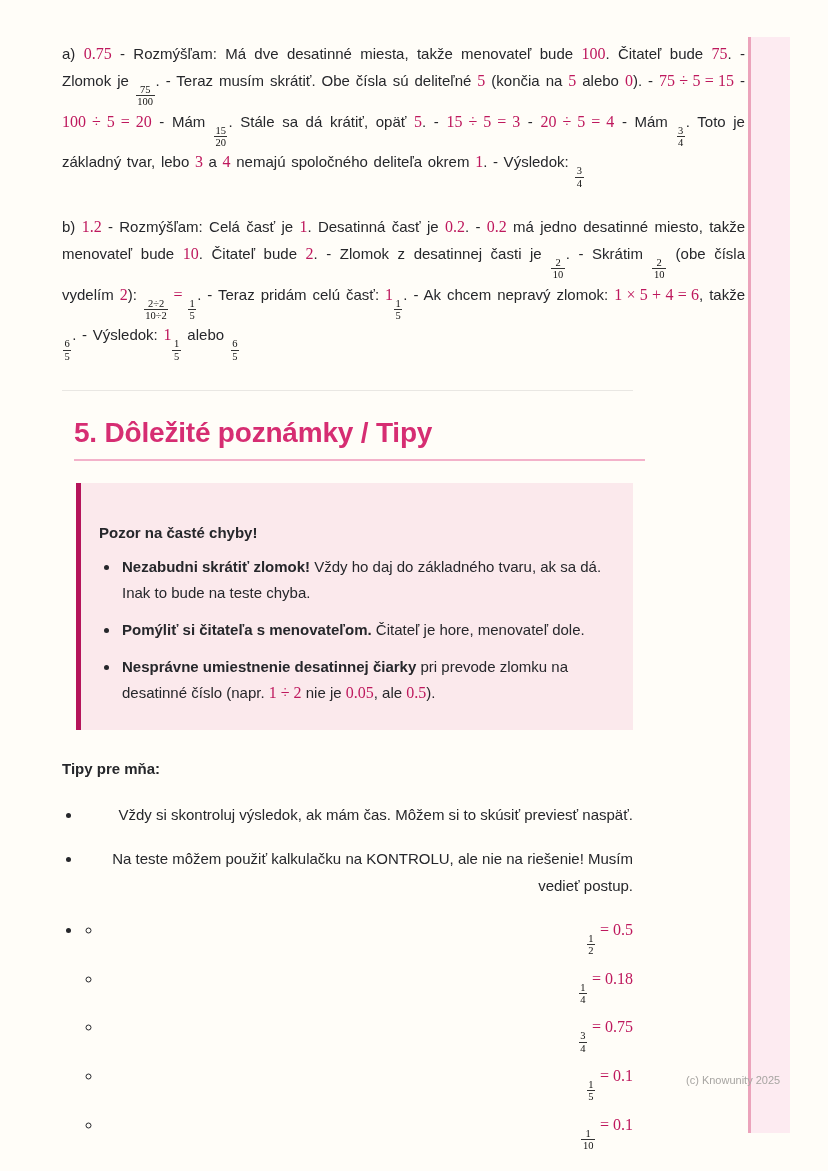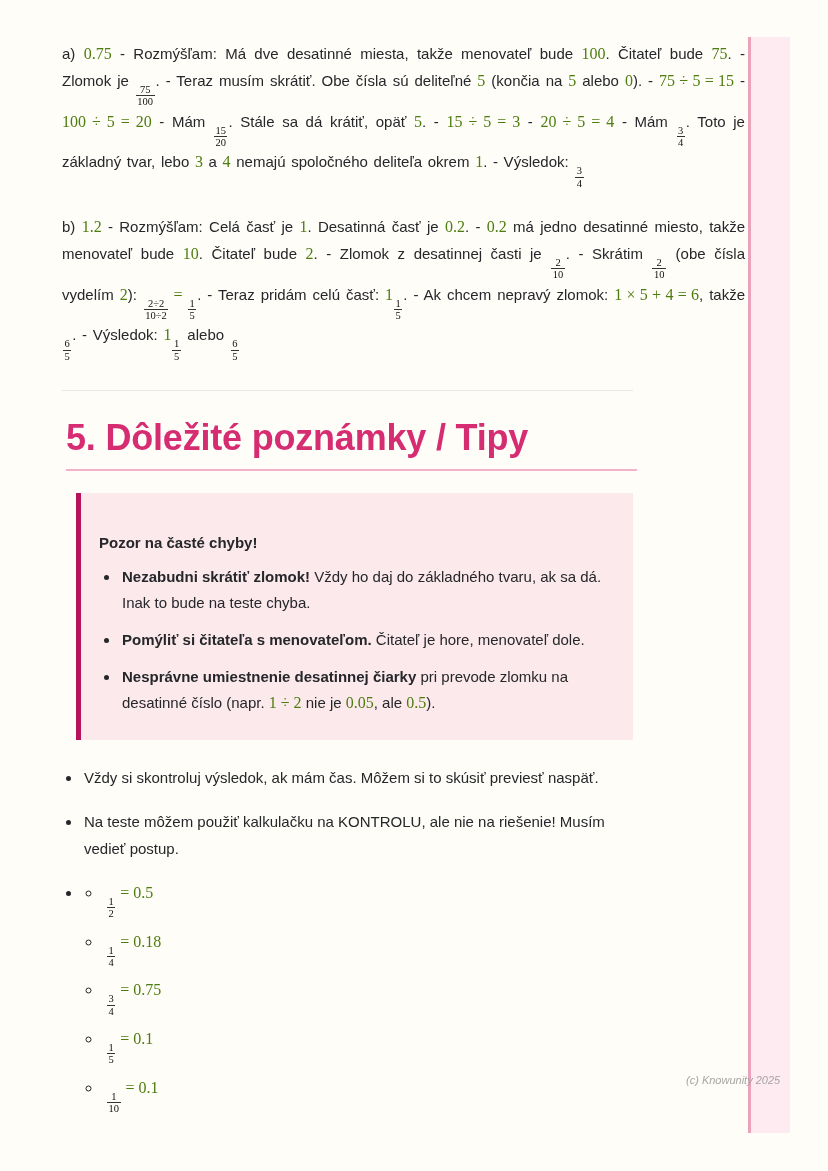--- a/index.html
+++ b/index.html
@@ -16,64 +16,64 @@
     width:683px;
     font-size:15px;line-height:27px;
     text-align:justify;
     word-spacing:1.5px;
     margin:0 0 24px;
   }
   .seg-t{}
   .seg-b{font-weight:700;}
   .math{
     font-family:"Liberation Serif","DejaVu Serif",serif;
-    font-size:16px;color:#4d7c0f;
+    font-size:16px;color:#be185d;
     word-spacing:normal;
   }
   .mfrac{
     display:inline-flex;flex-direction:column;align-items:center;
     vertical-align:-7px;line-height:1.08;
     font-family:"Liberation Serif","DejaVu Serif",serif;
     font-size:10.5px;color:#111;margin:0 1px;word-spacing:normal;
   }
   .mfrac .n{padding:0 1.5px;}
   .mfrac .d{border-top:1px solid #333;padding:0 1.5px;}
   .divider{border:none;border-top:1px solid #e9e7e3;width:571px;margin:28px 0 0;}
   .heading{
-    font-size:36px;font-weight:700;letter-spacing:-0.2px;
+    font-size:28px;font-weight:700;letter-spacing:-0.2px;
     color:var(--accent,#d62d72);
     width:571px;box-sizing:border-box;
-    margin:26px 4px 0;padding:0 0 10px;
+    margin:26px 12px 0;padding:0 0 10px;
     border-bottom:2px solid var(--accent-underline,#f3b2ca);
   }
   .callout{
     width:557px;box-sizing:border-box;
     margin:22px 0 0 14px;
     background:var(--callout-bg,#fbe9ec);
     border-left:5px solid var(--callout-border,#b5145a);
     padding:40px 26px 24px 18px;
   }
   .callout-title{font-weight:700;font-size:15px;line-height:20px;margin:0 0 4px;}
   .callout-list{margin:0;padding-left:21px;}
   .callout-list li{font-size:15px;line-height:26px;margin-top:11px;padding-left:2px;}
   .tips-title{font-weight:700;font-size:15px;margin:30px 0 0;}
   .tips-list{width:571px;box-sizing:border-box;margin:24px 0 0;padding-left:20px;}
-  .tips-list > li{font-size:15px;line-height:27px;margin-bottom:17px;padding-left:2px;}
+  .tips-list > li{font-size:15px;line-height:27px;margin-bottom:17px;padding-left:2px;text-align:right;}
   .conv-list{list-style:circle;margin:7px 0 0;padding-left:18px;}
   .conv-list li{margin-bottom:9px;line-height:25px;padding-left:4px;}
   .strip{
     position:absolute;left:748px;top:37px;
     width:39px;height:1096px;
     background:var(--strip-bg,#fdebf1);
     border-left:3px solid var(--strip-line,#eba3bb);
     z-index:1;
   }
   .watermark{
     position:absolute;left:686px;top:1074px;
-    font-size:11px;color:#a7a5a2;z-index:2;white-space:nowrap;font-style:italic;
+    font-size:11px;color:#a7a5a2;z-index:2;white-space:nowrap;
   }
 </style>
 </head>
 <body>
 
 <div class="page">
 
   <div class="strip"></div>
   <div class="watermark">(c) Knowunity 2025</div>
 
@@ -125,20 +125,21 @@
 
     <div class="callout">
       <div class="callout-title">Pozor na časté chyby!</div>
       <ul class="callout-list">
         <li><span class="seg-b">Nezabudni skrátiť zlomok!</span><span class="seg-t"> Vždy ho daj do základného tvaru, ak sa dá. Inak to bude na teste chyba.</span></li>
         <li><span class="seg-b">Pomýliť si čitateľa s menovateľom.</span><span class="seg-t"> Čitateľ je hore, menovateľ dole.</span></li>
         <li><span class="seg-b">Nesprávne umiestnenie desatinnej čiarky</span><span class="seg-t"> pri prevode zlomku na desatinné číslo (napr. </span><span class="math">1 ÷ 2</span><span class="seg-t"> nie je </span><span class="math">0.05</span><span class="seg-t">, ale </span><span class="math">0.5</span><span class="seg-t">).</span></li>
       </ul>
     </div>
 
+    <div class="tips-title">Tipy pre mňa:</div>
 
     <ul class="tips-list">
       <li>
         <span class="li-text"><span class="seg-t">Vždy si skontroluj výsledok, ak mám čas. Môžem si to skúsiť previesť naspäť.</span></span>
       </li>
       <li>
         <span class="li-text"><span class="seg-t">Na teste môžem použiť kalkulačku na KONTROLU, ale nie na riešenie! Musím vedieť postup.</span></span>
       </li>
       <li>
         <ul class="conv-list">

